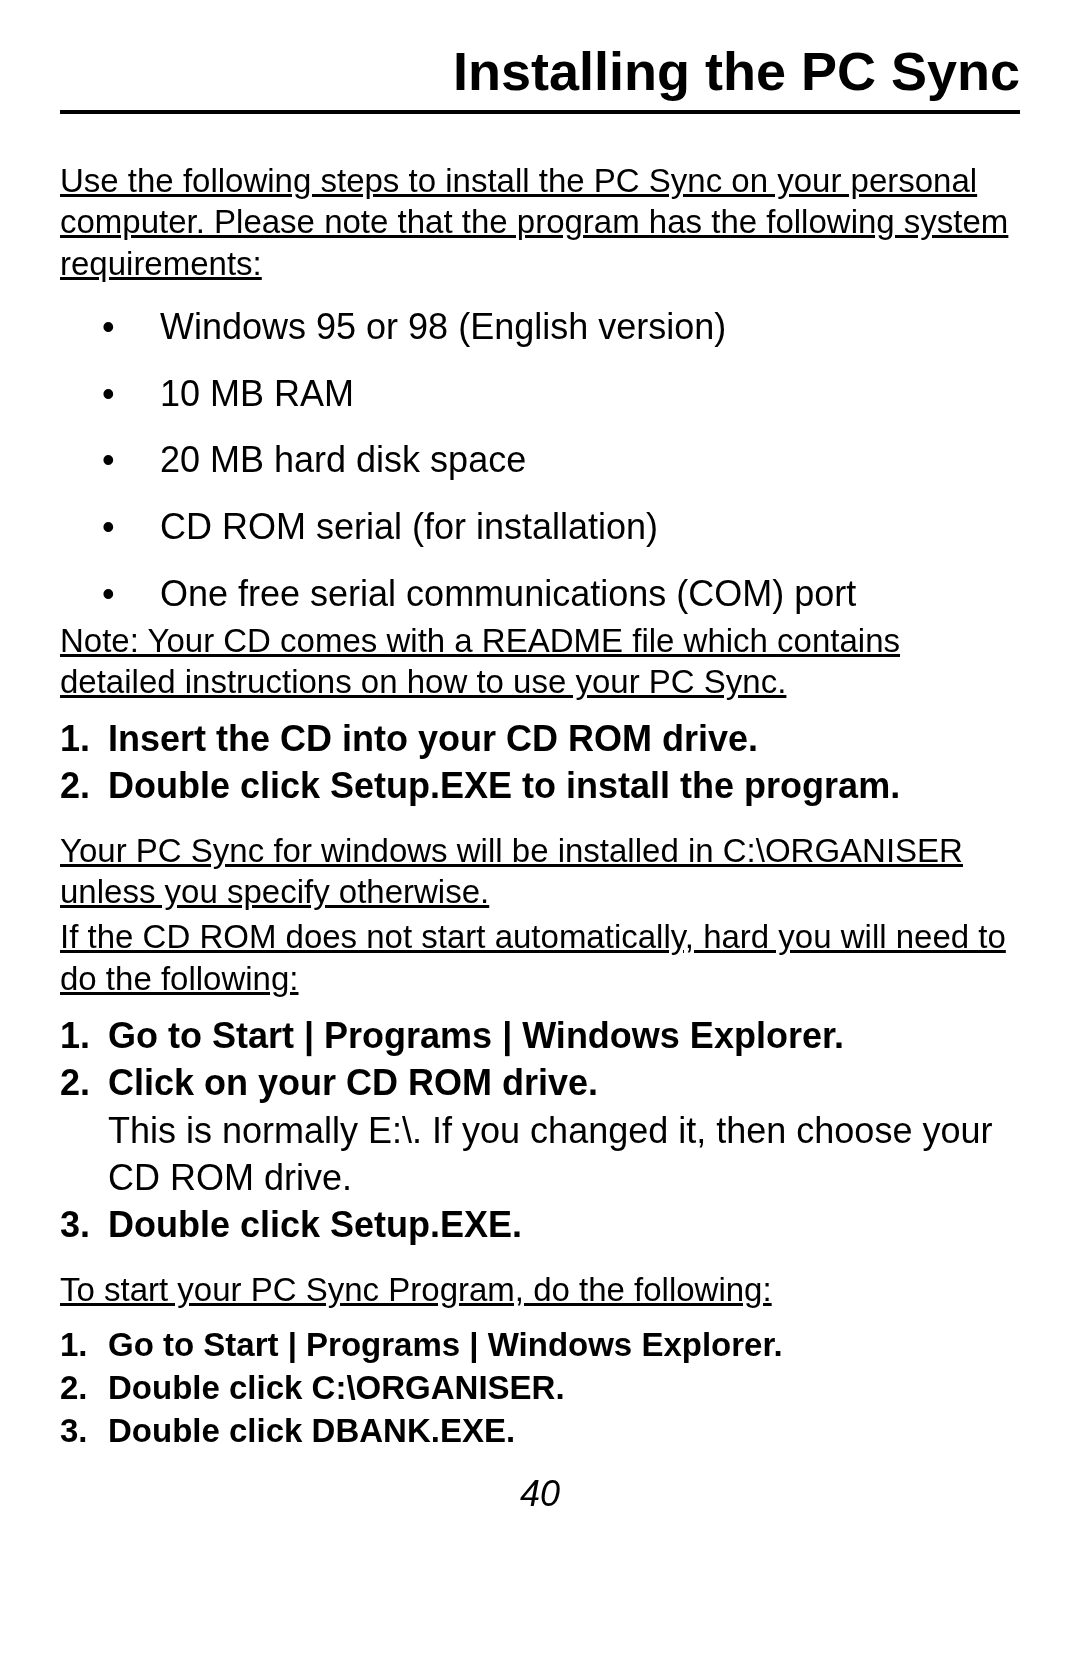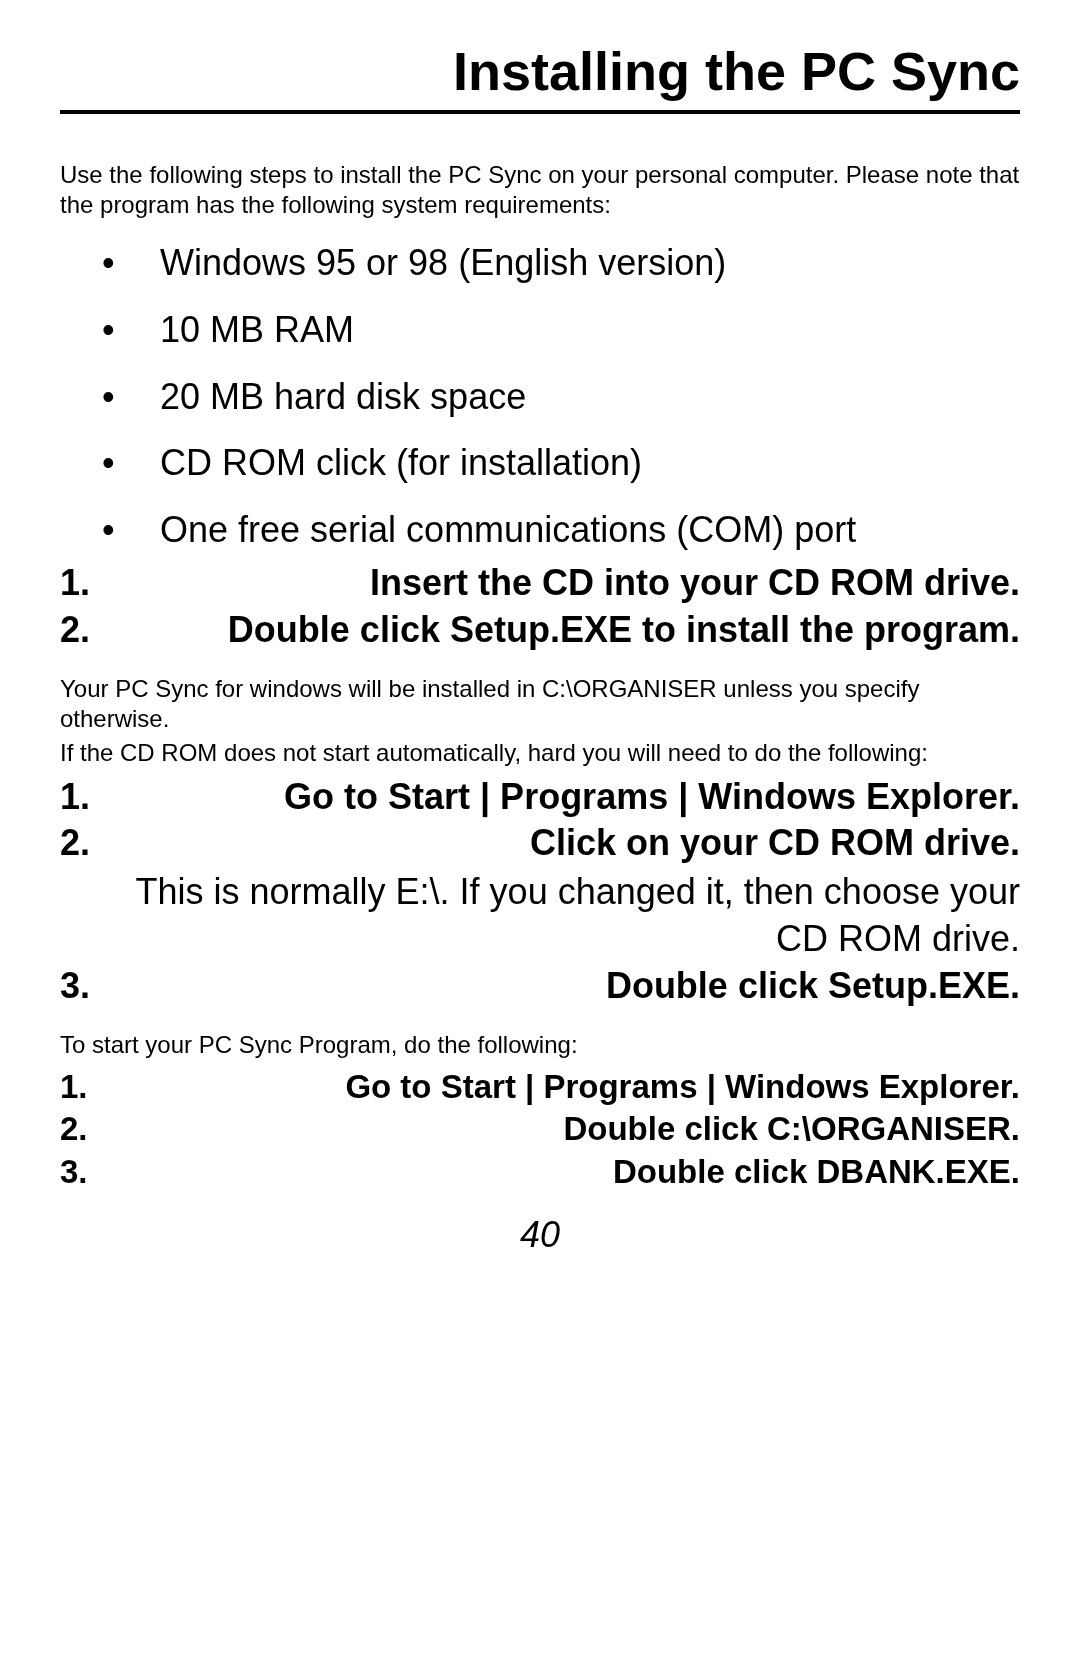--- a/index.html
+++ b/index.html
@@ -19,23 +19,24 @@
     text-align: right;
     font-size: 54px;
     font-weight: bold;
     margin: 0 0 8px 0;
   }
   .title-underline {
     border-bottom: 4px solid #000;
     margin: 0 0 46px 0;
   }
   .body-text {
-    font-size: 24px;
+    font-size: 33px;
     line-height: 1.25;
     margin: 0 0 4px 0;
+    text-decoration: underline;
   }
   .req-list {
     list-style: none;
     padding: 0;
     margin: 2px 0 2px 0;
   }
   .req-list li {
     font-size: 36px;
     line-height: 1.3;
     padding-left: 100px;
@@ -44,23 +45,22 @@
   }
   .req-list li::before {
     content: "•";
     position: absolute;
     left: 42px;
     top: 0;
   }
   .ol {
     list-style: none;
     padding: 0;
-    margin: 6px 0 20px 0;
+    margin: 14px 0 20px 0;
     counter-reset: item;
-    text-align: right;
   }
   .ol li {
     font-size: 36px;
     line-height: 1.3;
     font-weight: bold;
     padding-left: 48px;
     position: relative;
     counter-increment: item;
   }
   .ol li::before {
@@ -92,24 +92,25 @@
 
   <h1 class="title">Installing the PC Sync</h1>
   <div class="title-underline"></div>
 
   <p class="body-text">Use the following steps to install the PC Sync on your personal computer. Please note that the program has the following system requirements:</p>
 
   <ul class="req-list">
     <li>Windows 95 or 98 (English version)</li>
     <li>10 MB RAM</li>
     <li>20 MB hard disk space</li>
-    <li>CD ROM click (for installation)</li>
+    <li>CD ROM serial (for installation)</li>
     <li>One free serial communications (COM) port</li>
   </ul>
 
+  <p class="body-text">Note: Your CD comes with a README file which contains detailed instructions on how to use your PC Sync.</p>
 
   <ol class="ol">
     <li>Insert the CD into your CD ROM drive.</li>
     <li>Double click Setup.EXE to install the program.</li>
   </ol>
 
   <p class="body-text">Your PC Sync for windows will be installed in C:\ORGANISER  unless you specify otherwise.</p>
   <p class="body-text">If the CD ROM does not start automatically, hard you will need to do the following:</p>
 
   <ol class="ol">

